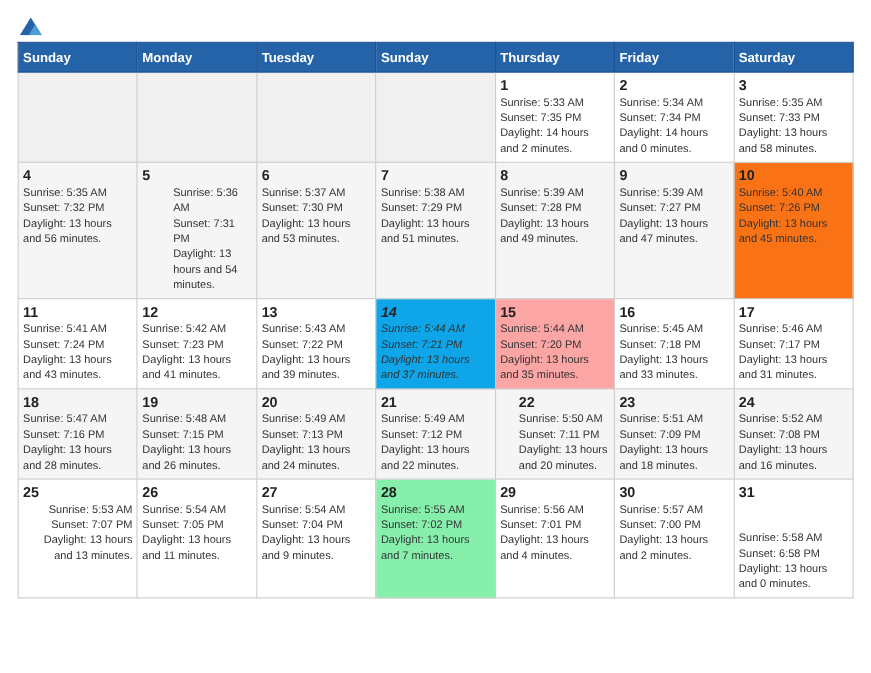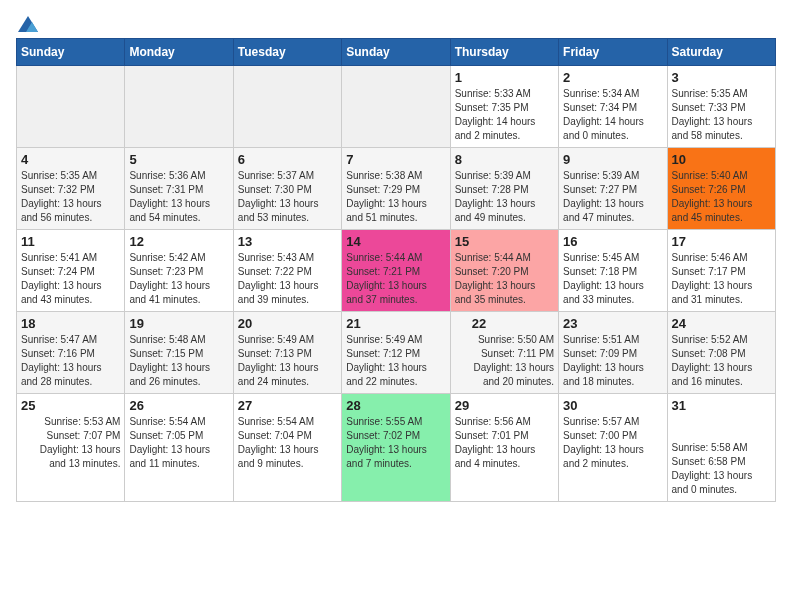--- a/index.html
+++ b/index.html
@@ -135,21 +135,21 @@
       </tr>
       <tr>
         <td style="background: rgb(245, 245, 245);">
           <div class="day-number">4</div>
           <div class="day-info" style="white-space: pre-line;">Sunrise: 5:35 AM
 Sunset: 7:32 PM
 Daylight: 13 hours and 56 minutes.</div>
         </td>
         <td style="background: rgb(245, 245, 245);">
           <div class="day-number">5</div>
-          <div class="day-info" style="white-space: pre-line;">Sunrise: 5:36 AM
+          <div class="day-info" style="white-space: pre-line; margin-left: 28px;">Sunrise: 5:36 AM
 Sunset: 7:31 PM
 Daylight: 13 hours and 54 minutes.</div>
         </td>
         <td style="background: rgb(245, 245, 245);">
           <div class="day-number">6</div>
           <div class="day-info" style="white-space: pre-line;">Sunrise: 5:37 AM
 Sunset: 7:30 PM
 Daylight: 13 hours and 53 minutes.</div>
         </td>
         <td style="background: rgb(245, 245, 245);">
@@ -189,21 +189,21 @@
           <div class="day-info" style="white-space: pre-line;">Sunrise: 5:42 AM
 Sunset: 7:23 PM
 Daylight: 13 hours and 41 minutes.</div>
         </td>
         <td style="background: rgb(255, 255, 255); margin-left: 14px;">
           <div class="day-number">13</div>
           <div class="day-info" style="white-space: pre-line;">Sunrise: 5:43 AM
 Sunset: 7:22 PM
 Daylight: 13 hours and 39 minutes.</div>
         </td>
-        <td style="background: #ec4899;">
+        <td style="background: #0ea5e9; font-style: italic;">
           <div class="day-number">14</div>
           <div class="day-info" style="white-space: pre-line;">Sunrise: 5:44 AM
 Sunset: 7:21 PM
 Daylight: 13 hours and 37 minutes.</div>
         </td>
         <td style="background: #fca5a5;">
           <div class="day-number">15</div>
           <div class="day-info" style="white-space: pre-line;">Sunrise: 5:44 AM
 Sunset: 7:20 PM
 Daylight: 13 hours and 35 minutes.</div>
@@ -241,21 +241,21 @@
 Daylight: 13 hours and 24 minutes.</div>
         </td>
         <td style="background: rgb(245, 245, 245);">
           <div class="day-number">21</div>
           <div class="day-info" style="white-space: pre-line;">Sunrise: 5:49 AM
 Sunset: 7:12 PM
 Daylight: 13 hours and 22 minutes.</div>
         </td>
         <td style="background: rgb(245, 245, 245); padding-left: 21px;">
           <div class="day-number">22</div>
-          <div class="day-info" style="white-space: pre-line; text-align: right;">Sunrise: 5:50 AM
+          <div class="day-info" style="white-space: pre-line;">Sunrise: 5:50 AM
 Sunset: 7:11 PM
 Daylight: 13 hours and 20 minutes.</div>
         </td>
         <td style="background: rgb(245, 245, 245);">
           <div class="day-number">23</div>
           <div class="day-info" style="white-space: pre-line;">Sunrise: 5:51 AM
 Sunset: 7:09 PM
 Daylight: 13 hours and 18 minutes.</div>
         </td>
         <td style="background: rgb(245, 245, 245);">

